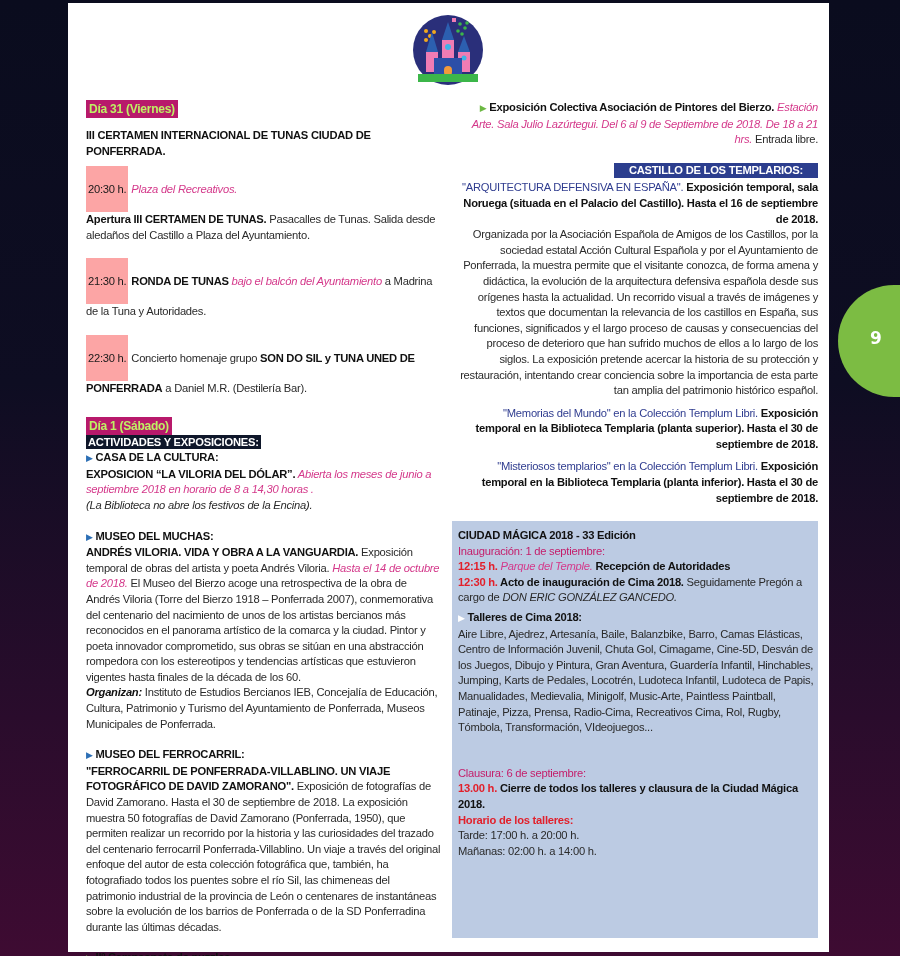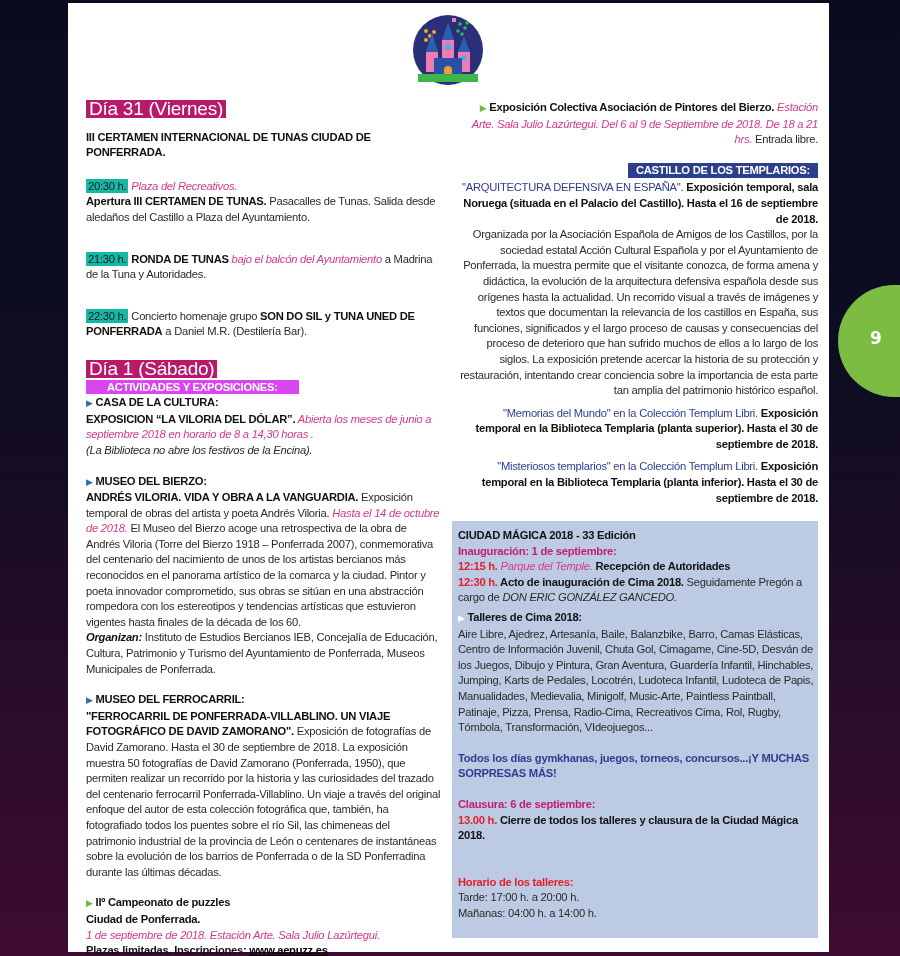--- a/index.html
+++ b/index.html
@@ -24,36 +24,36 @@
     position: absolute; left: 870px; top: 328px; color: #ffffff;
     font-weight: bold; font-size: 17px; font-family: "DejaVu Sans", sans-serif;
   }
   .col { position: absolute; font-size: 11.2px; line-height: 15.6px; color: #2a2a2a; letter-spacing: -0.25px; }
   .col-left { left: 86px; top: 100px; width: 356px; }
   .col-right { left: 458px; top: 100px; width: 360px; text-align: right; }
   .b { font-weight: bold; color: #111; }
   .pink { color: #d4388a; font-style: italic; }
   .pink-n { color: #d4388a; }
   .blue { color: #2f3c8f; }
-  .red { color: #e21f2a; font-weight: bold; margin-top: 31px; }
-  .magenta-b { color: #c41d6a; font-weight: bold; }
+  .red { color: #e21f2a; font-weight: bold; }
+  .magenta-b { color: #c41d6a; font-weight: normal; }
   .day-label {
-    display: inline-block; background: #b8196b; color: #ffffff; font-weight: normal;
-    font-size: 19px; line-height: 18px; padding: 0 3px;
+    display: inline-block; background: #b8196b; color: #bef264; font-weight: bold;
+    font-size: 12px; line-height: 18px; padding: 0 3px;
   }
   .sub-label {
-    display: inline-block; background: #d946ef; color: #fff; font-weight: bold;
-    font-size: 11.2px; line-height: 14px; padding: 0 21px;
+    display: inline-block; background: #0f172a; color: #fff; font-weight: bold;
+    font-size: 11.2px; line-height: 14px; padding: 0 2px;
   }
   .blue-label {
     display: inline-block; background: #2c3e8e; color: #fff; font-weight: bold;
-    font-size: 11.2px; line-height: 15px; padding: 0 8px;
+    font-size: 11.2px; line-height: 15px; padding: 0 15px;
   }
   .time {
-    display: inline-block; background: #14b8a6; color: #1a1a1a; padding: 0 2px; line-height: 14px; margin-top: 11px;
+    display: inline-block; background: #fca5a5; color: #1a1a1a; padding: 16px 2px; line-height: 14px;
   }
   .tri-blue { color: #2c6fb5; font-size: 9px; }
   .tri-green { color: #6cb843; font-size: 9px; }
   .tri-white { color: #ffffff; font-size: 9px; }
   p, .blk { display: block; }
   .gap { height: 15px; }
   .gap-s { height: 7px; }
   .ciudad-box {
     position: absolute; left: 452px; top: 521px; width: 366px; height: 417px;
     background: #bccbe3;
@@ -123,21 +123,21 @@
     <span class="sub-label">ACTIVIDADES Y EXPOSICIONES:</span>
     <p>
       <span class="tri-blue">▶</span>
       <span class="b">CASA DE LA CULTURA:</span><br>
       <span class="b">EXPOSICION “LA VILORIA DEL DÓLAR”.</span><span class="pink"> Abierta los meses de junio a septiembre 2018 en horario de 8 a 14,30 horas .</span><br>
       <span style="font-style:italic">(La Biblioteca no abre los festivos de la Encina).</span>
     </p>
     <div class="gap"></div>
     <p>
       <span class="tri-blue">▶</span>
-      <span class="b">MUSEO DEL BIERZO:</span><br>
+      <span class="b">MUSEO DEL MUCHAS:</span><br>
       <span class="b">ANDRÉS VILORIA. VIDA Y OBRA A LA VANGUARDIA.</span><span> Exposición temporal de obras del artista y poeta Andrés Viloria. </span><span class="pink">Hasta el 14 de octubre de 2018.</span><span> El Museo del Bierzo acoge una retrospectiva de la obra de Andrés Viloria (Torre del Bierzo 1918 – Ponferrada 2007), conmemorativa del centenario del nacimiento de unos de los artistas bercianos más reconocidos en el panorama artístico de la comarca y la ciudad. Pintor y poeta innovador comprometido, sus obras se sitúan en una abstracción rompedora con los estereotipos y tendencias artísticas que estuvieron vigentes hasta finales de la década de los 60.</span><br>
       <span class="b" style="font-style:italic">Organizan:</span><span> Instituto de Estudios Bercianos IEB, Concejalía de Educación, Cultura, Patrimonio y Turismo del Ayuntamiento de Ponferrada, Museos Municipales de Ponferrada.</span>
     </p>
     <div class="gap"></div>
     <p>
       <span class="tri-blue">▶</span>
       <span class="b">MUSEO DEL FERROCARRIL:</span><br>
       <span class="b">"FERROCARRIL DE PONFERRADA-VILLABLINO. UN VIAJE FOTOGRÁFICO DE DAVID ZAMORANO".</span><span> Exposición de fotografías de David Zamorano. Hasta el 30 de septiembre de 2018. La exposición muestra 50 fotografías de David Zamorano (Ponferrada, 1950), que permiten realizar un recorrido por la historia y las curiosidades del trazado del centenario ferrocarril Ponferrada-Villablino. Un viaje a través del original enfoque del autor de esta colección fotográfica que, también, ha fotografiado todos los puentes sobre el río Sil, las chimeneas del patrimonio industrial de la provincia de León o centenares de instantáneas sobre la evolución de los barrios de Ponferrada o de la SD Ponferradina durante las últimas décadas.</span>
     </p>
     <div class="gap"></div>
@@ -186,22 +186,21 @@
   <p>
     <span class="red">12:30 h.</span><span class="b"> Acto de inauguración de Cima 2018.</span><span> Seguidamente Pregón a cargo de </span><span style="font-style:italic">DON ERIC GONZÁLEZ GANCEDO.</span>
   </p>
   <div style="height:4px"></div>
   <p>
     <span class="tri-white">▶</span>
     <span class="b">Talleres de Cima 2018:</span>
   </p>
   <p>Aire Libre, Ajedrez, Artesanía, Baile, Balanzbike, Barro, Camas Elásticas,  Centro de Información Juvenil, Chuta Gol, Cimagame, Cine-5D, Desván de los Juegos, Dibujo y Pintura, Gran Aventura, Guardería Infantil, Hinchables, Jumping, Karts de Pedales, Locotrén, Ludoteca Infantil, Ludoteca de Papis, Manualidades, Medievalia, Minigolf, Music-Arte, Paintless Paintball, Patinaje, Pizza, Prensa, Radio-Cima, Recreativos Cima, Rol, Rugby, Tómbola, Transformación, VIdeojuegos...</p>
   <div class="gap"></div>
-  <p class="blue" style="font-weight:bold">Todos los días gymkhanas, juegos, torneos, concursos...¡Y MUCHAS SORPRESAS MÁS!</p>
   <div class="gap"></div>
   <p class="magenta-b">Clausura: 6 de septiembre:</p>
   <p>
     <span class="red">13.00 h.</span><span class="b"> Cierre de todos los talleres y clausura de la Ciudad Mágica 2018.</span>
   </p>
   <p class="red">Horario de los talleres:</p>
   <p>Tarde: 17:00 h. a 20:00 h.</p>
-  <p>Mañanas: 04:00 h. a 14:00 h.</p>
+  <p>Mañanas: 02:00 h. a 14:00 h.</p>
 </div>
 
 </body></html>

